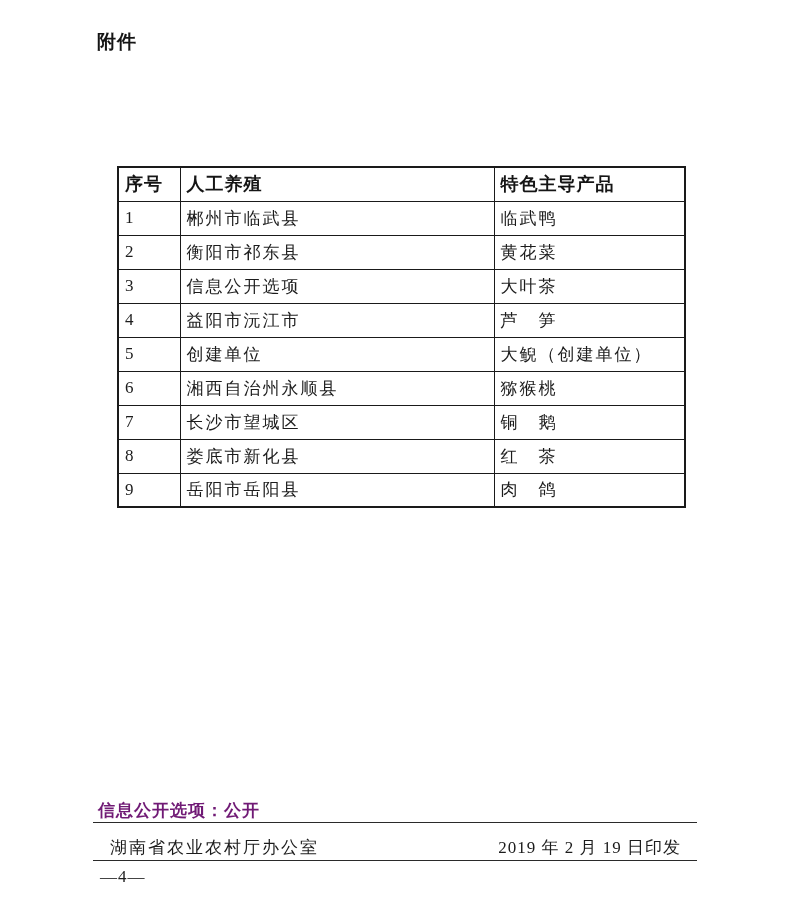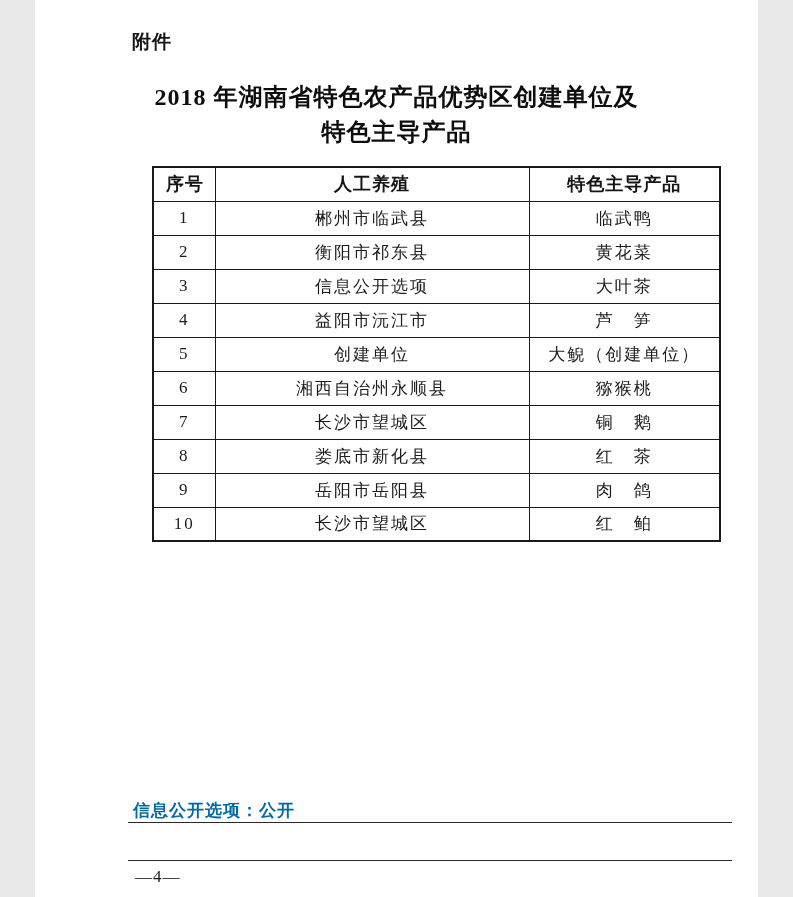--- a/index.html
+++ b/index.html
@@ -1,21 +1,21 @@
 <!DOCTYPE html>
 <html><head>
 <meta charset="utf-8">
 <style>
   * { margin: 0; padding: 0; box-sizing: border-box; }
   html, body { background: #e8e8e8; }
   body { font-family: "Liberation Serif", serif; color: #111; }
 
   .page {
     position: relative;
-    width: 723px;
+    width: 793px;
     height: 897px;
     margin: 0 auto;
     background: #ffffff;
     overflow: hidden;
   }
 
   .attachment-label {
     position: absolute;
     left: 97px;
     top: 29px;
@@ -45,23 +45,23 @@
     left: 117px;
     top: 166px;
     width: 567px;
     border-collapse: collapse;
     table-layout: fixed;
   }
   table.main-table th,
   table.main-table td {
     border: 1.5px solid #1a1a1a;
     height: 34px;
-    text-align: center;
+    text-align: left;
     vertical-align: middle;
-    padding: 0 12px;
+    padding: 0 6px;
     overflow: hidden;
     white-space: nowrap;
   }
   table.main-table { border: 2px solid #1a1a1a; }
   table.main-table th {
     font-family: "Liberation Sans", sans-serif;
     font-weight: 600;
     font-size: 18px;
     letter-spacing: 1px;
     color: #151515;
@@ -79,21 +79,21 @@
   td.col-index { letter-spacing: 0; font-size: 18px; }
 
   .disclosure-line {
     position: absolute;
     left: 98px;
     top: 799px;
     font-family: "Liberation Sans", sans-serif;
     font-weight: 600;
     font-size: 17px;
     letter-spacing: 1px;
-    color: #0369a1;
+    color: #701a75;
   }
 
   .rule {
     position: absolute;
     left: 93px;
     width: 604px;
     height: 0;
     border-top: 1.5px solid #2a2a2a;
   }
   .rule-top    { top: 822px; }
@@ -124,24 +124,20 @@
     color: #1c1c1c;
   }
 </style>
 </head>
 <body>
 
 <div class="page">
 
   <div class="attachment-label">附件</div>
 
-  <div class="doc-title">
-    <div>2018 年湖南省特色农产品优势区创建单位及</div>
-    <div>特色主导产品</div>
-  </div>
 
   <table class="main-table">
     <colgroup>
       <col class="col-index">
       <col class="col-unit">
       <col class="col-product">
     </colgroup>
     <thead>
       <tr>
         <th class="col-index">序号</th>
@@ -188,30 +184,29 @@
         <tr>
           <td class="col-index">8</td>
           <td class="col-unit">娄底市新化县</td>
           <td class="col-product">红　茶</td>
         </tr>
         <tr>
           <td class="col-index">9</td>
           <td class="col-unit">岳阳市岳阳县</td>
           <td class="col-product">肉　鸽</td>
         </tr>
-        <tr>
-          <td class="col-index">10</td>
-          <td class="col-unit">长沙市望城区</td>
-          <td class="col-product">红　鲌</td>
-        </tr>
       </tbody>
   </table>
 
   <div class="disclosure-line">信息公开选项：公开</div>
 
   <div class="rule rule-top"></div>
 
+  <div class="issuer-row">
+    <span class="issuer-name">湖南省农业农村厅办公室</span>
+    <span class="print-date">2019 年 2 月 19 日印发</span>
+  </div>
 
   <div class="rule rule-bottom"></div>
 
   <div class="page-number">—4—</div>
 
 </div>
 
 </body></html>

